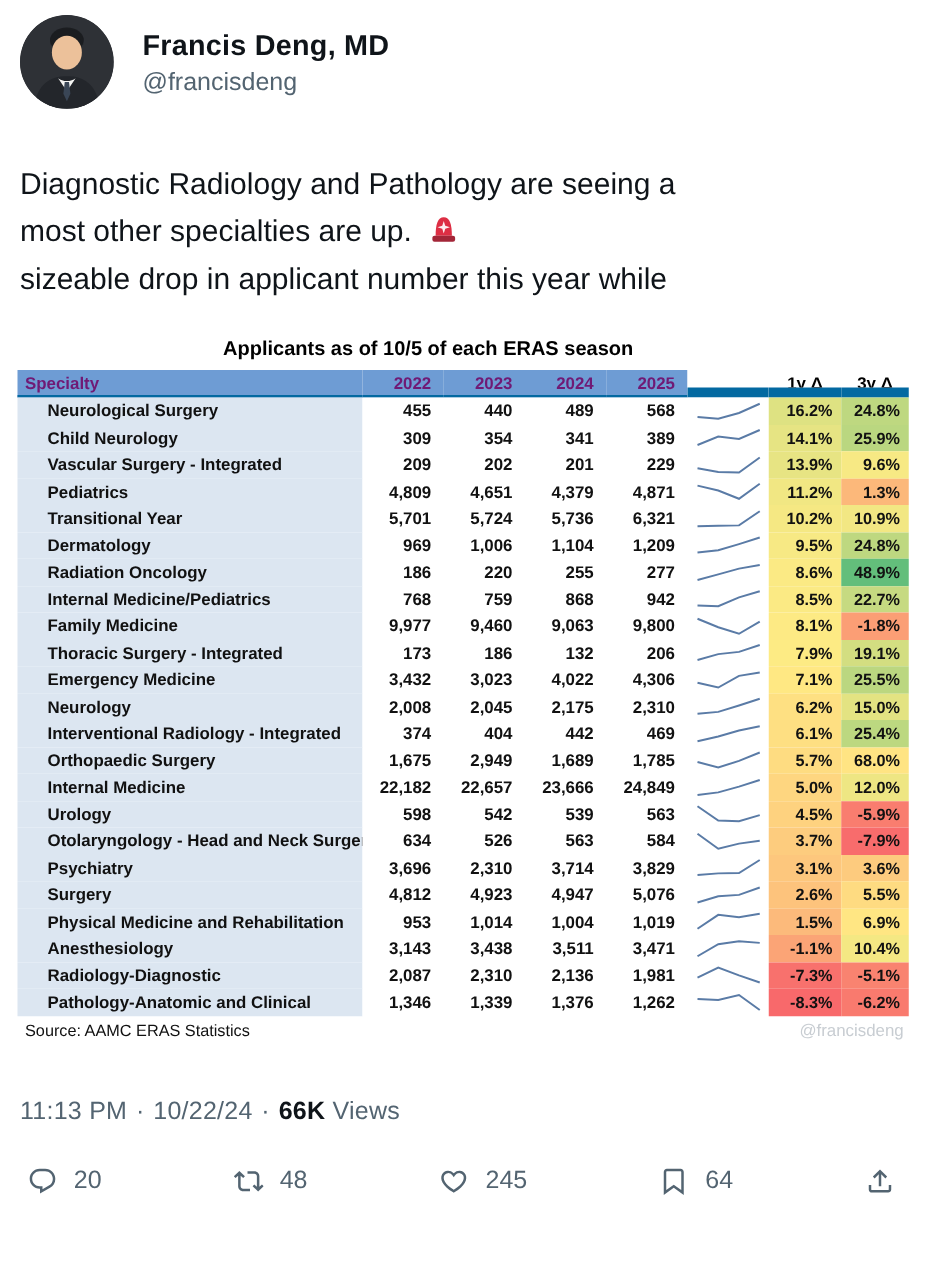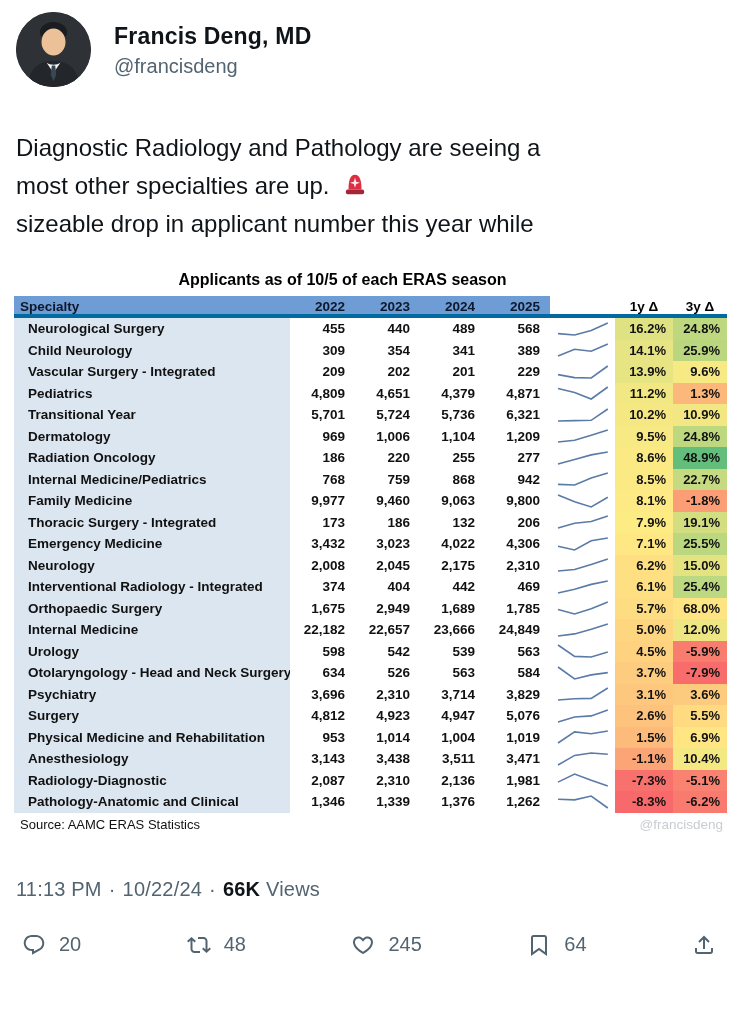--- a/index.html
+++ b/index.html
@@ -27,25 +27,25 @@
 
   
   .body-text{margin-top:42px;font-size:24px;line-height:38px;color:var(--text-dark);}
   .emoji-svg{vertical-align:-4px;margin-left:6px;}
 
   
   .table-figure{margin:28px 0 0 -2px;width:657px;}
   .table-title{text-align:center;font-weight:bold;font-size:16px;color:#000;margin-bottom:7px;}
   .grid{display:grid;grid-template-columns:276px 65px 65px 65px 65px 65px 58px 54px;width:713px;}
   .cell{height:21.5px;line-height:21.5px;font-size:13.5px;font-weight:bold;white-space:nowrap;overflow:hidden;color:#111;}
-  .hdr{background:var(--header-blue);color:#0f172a;height:22px;line-height:22px;border-bottom:4px solid #0369a1;}
+  .hdr{background:var(--header-blue);color:#701a75;height:22px;line-height:22px;border-bottom:2px solid #0369a1;}
   .hdr.spec{padding-left:6px;}
   .hdr.yr{text-align:right;padding-right:10px;}
-  .hdr-plain{background:#fff;color:#000;text-align:center;height:22px;line-height:22px;border-bottom:4px solid #0369a1;}
-  .c-spec{background:var(--specialty-bg);padding-left:14px;}
+  .hdr-plain{background:#fff;color:#000;text-align:center;height:22px;line-height:22px;border-bottom:8px solid #0369a1;}
+  .c-spec{background:var(--specialty-bg);padding-left:24px;}
   .c-num{background:#fff;text-align:right;padding-right:10px;}
   .c-spark{background:#fff;display:flex;align-items:center;justify-content:center;}
   .c-delta{text-align:right;padding-right:7px;font-size:13px;}
   .table-footer{display:flex;justify-content:space-between;align-items:center;margin-top:4px;width:713px;}
   .src{font-size:13px;padding-left:6px;color:#111;}
   .watermark{font-size:13.5px;color:var(--watermark-gray);padding-right:4px;}
 
   
   .meta-line{margin-top:46px;font-size:20px;color:var(--text-gray);letter-spacing:.2px;}
   .meta-line .sep{margin:0 7px;}

